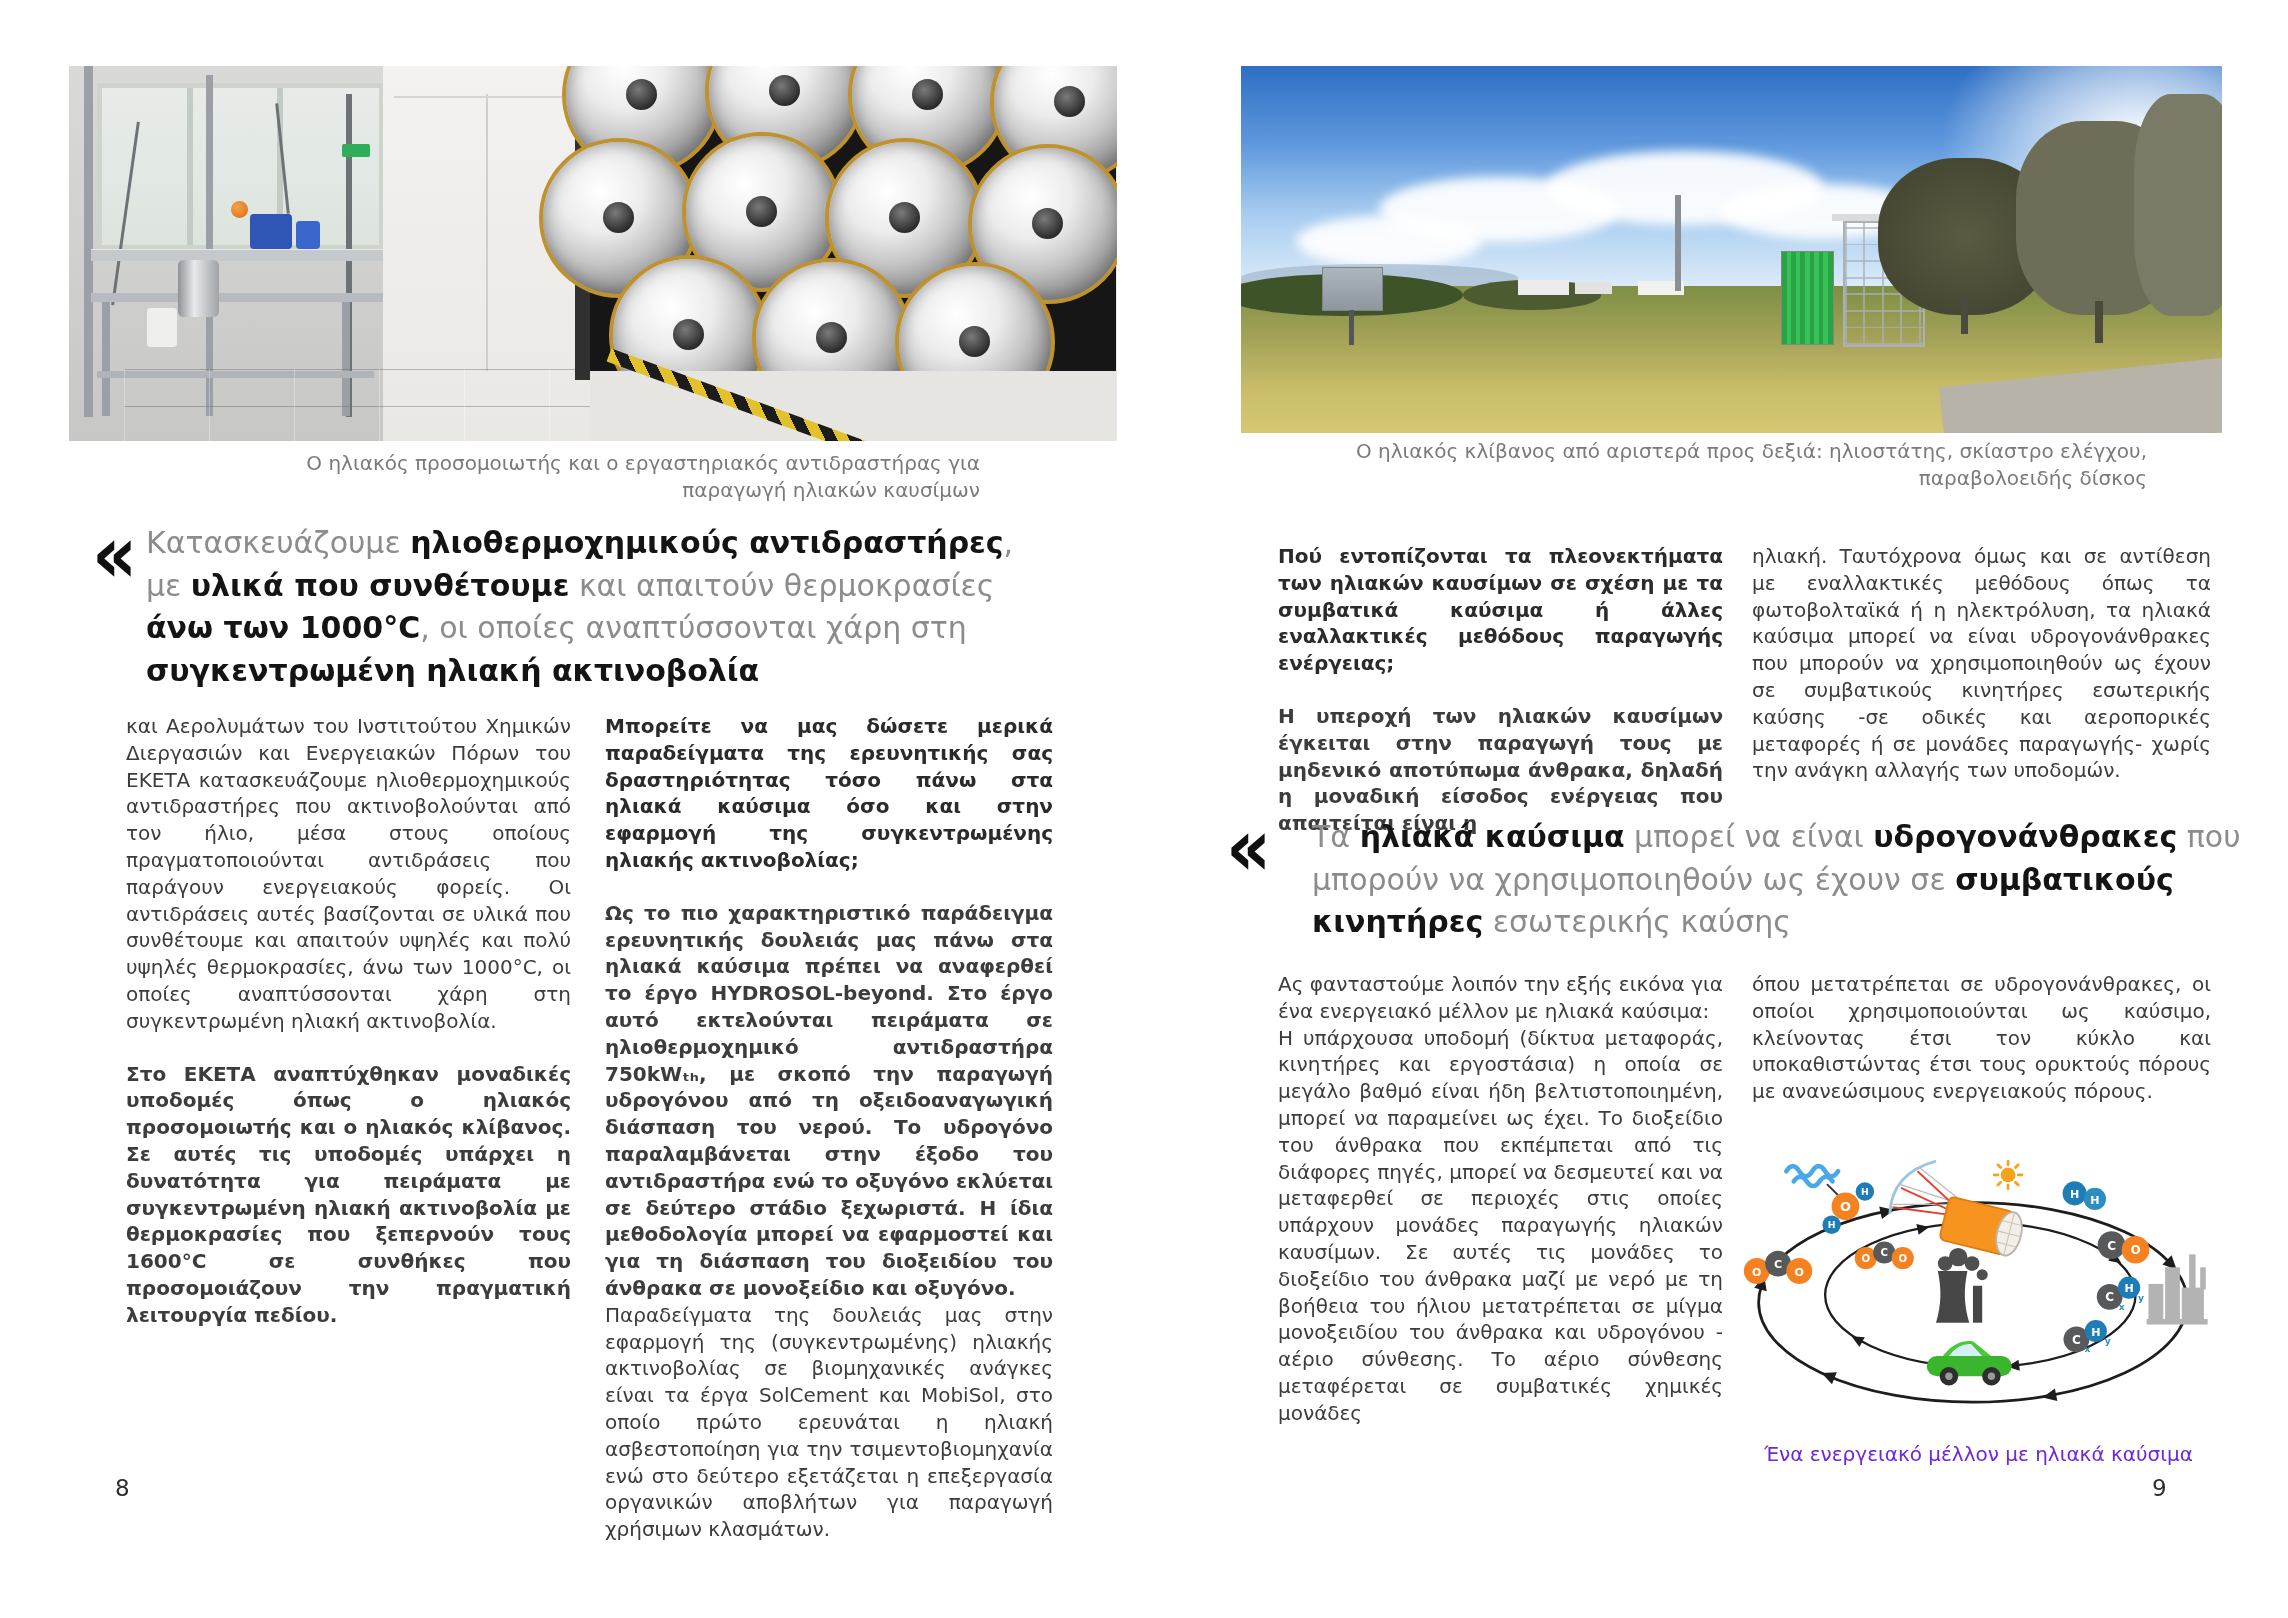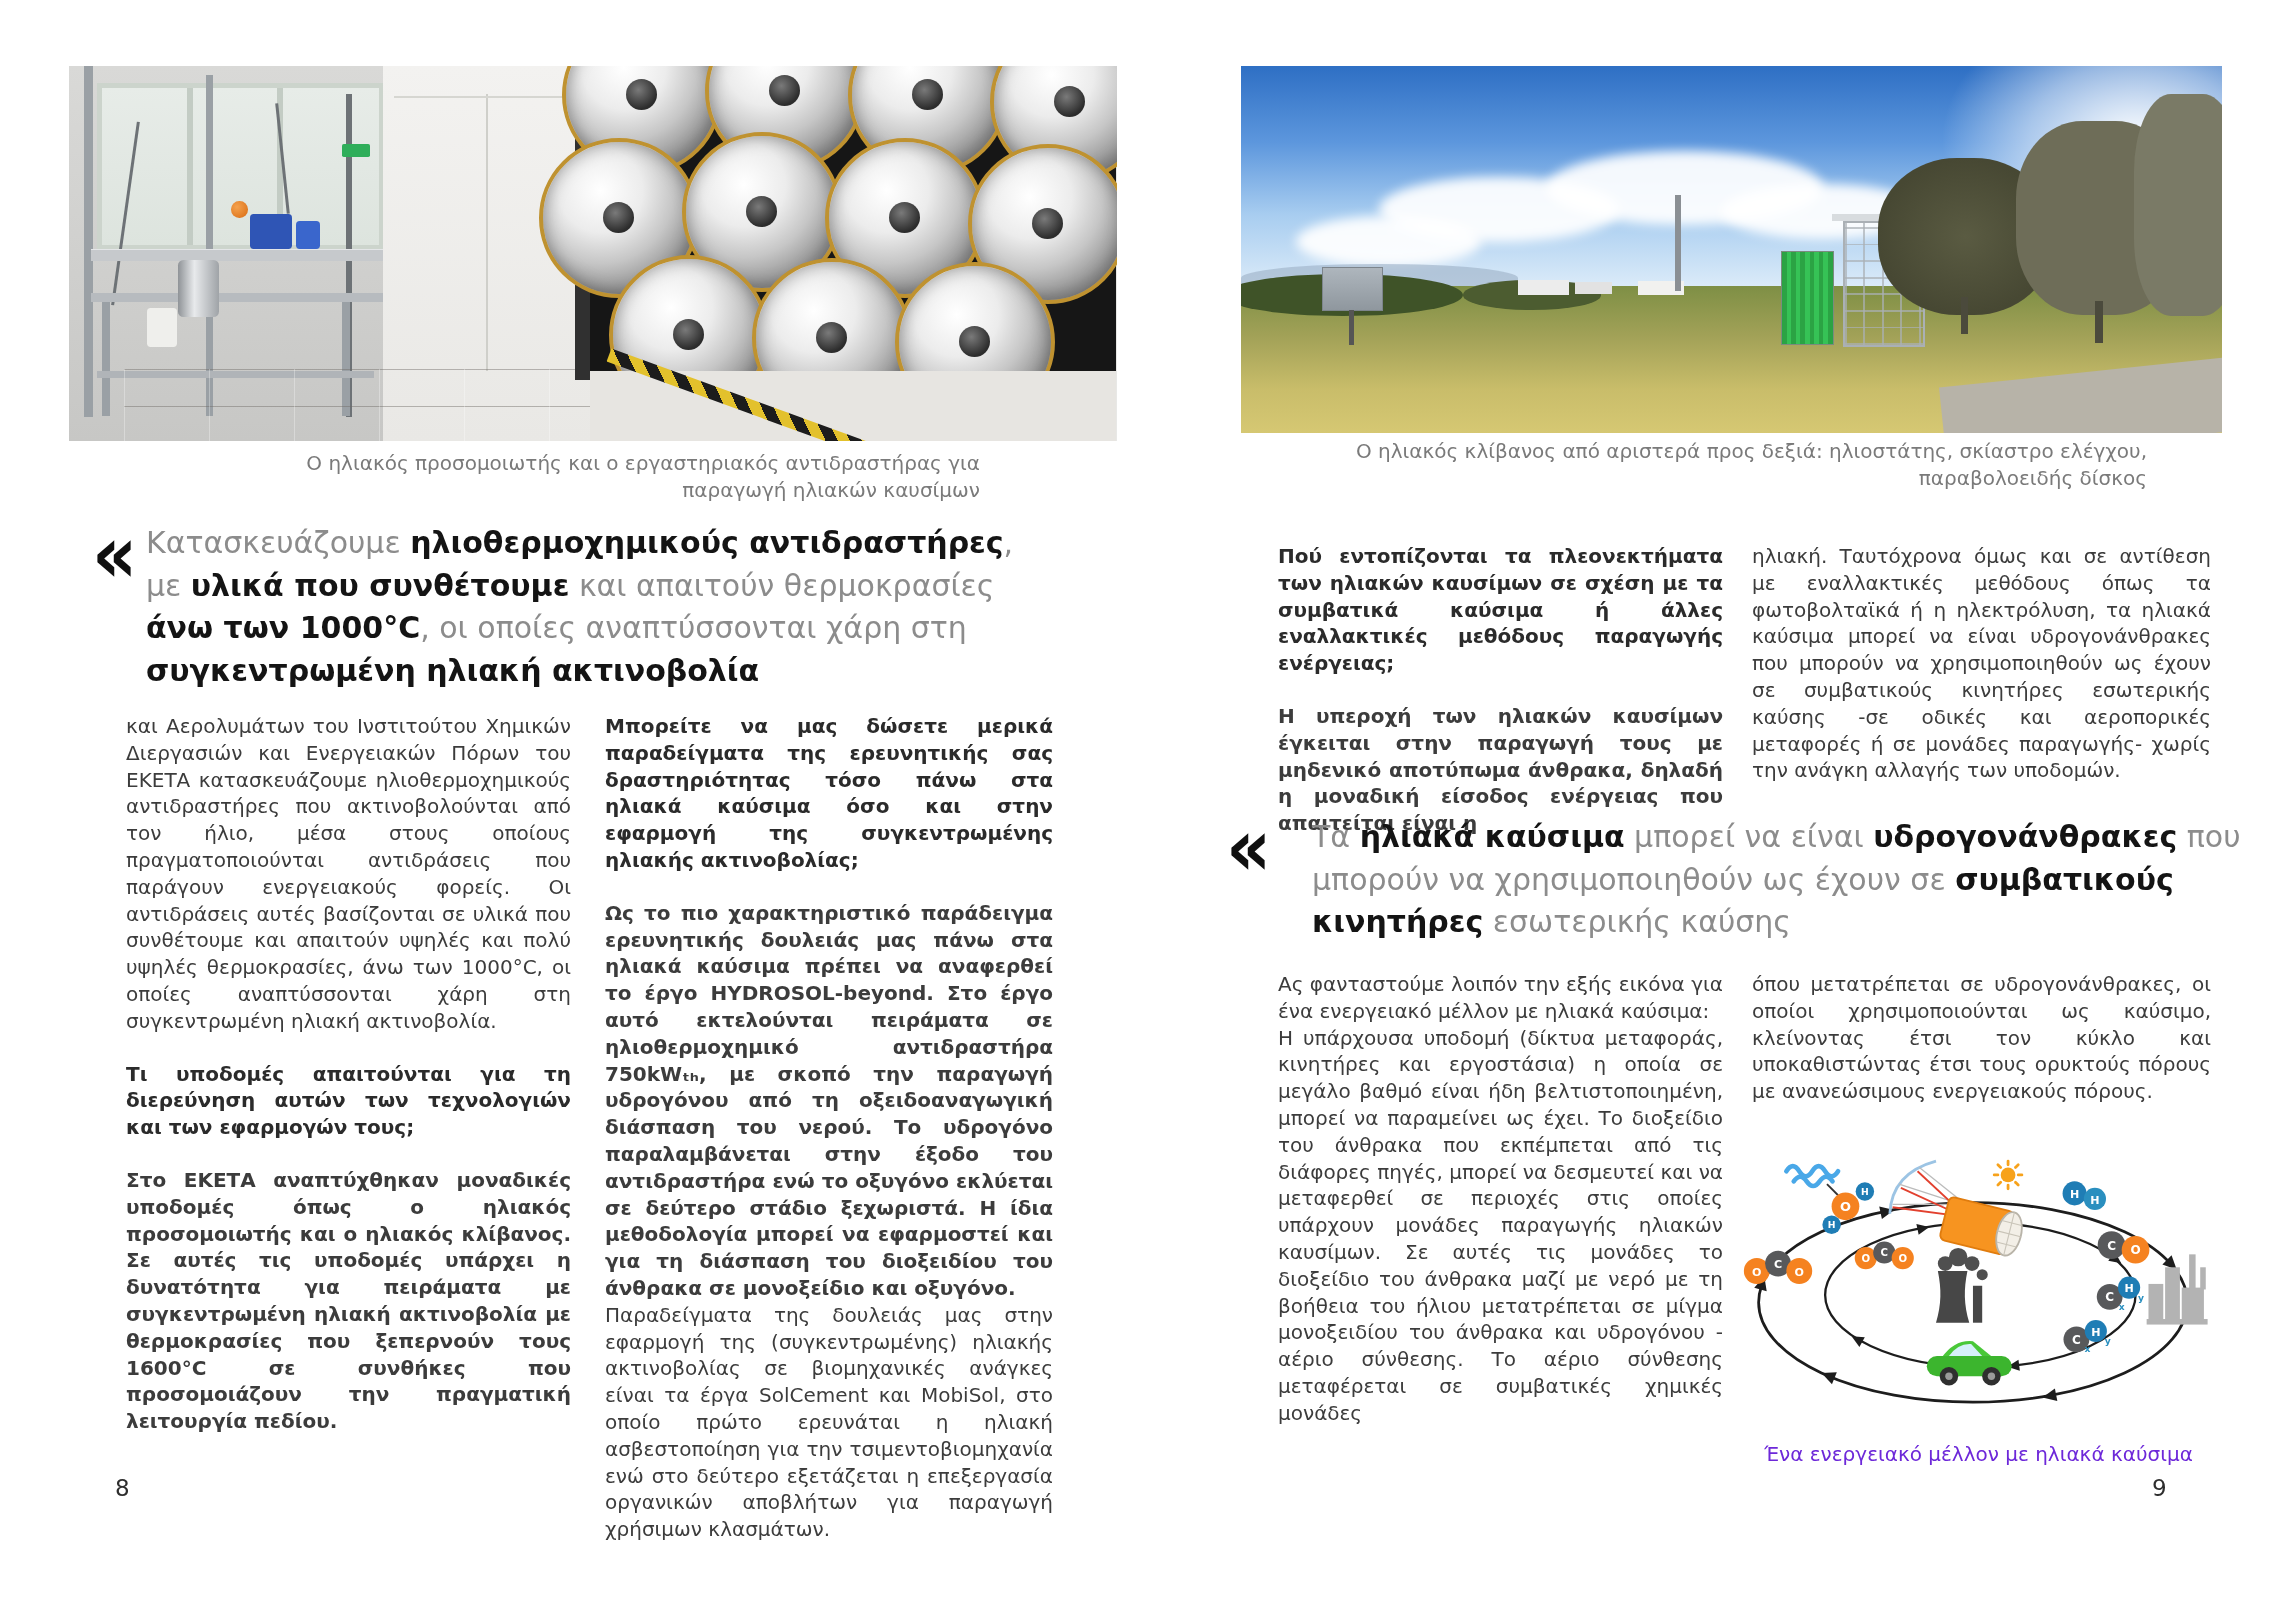--- a/index.html
+++ b/index.html
@@ -156,21 +156,20 @@
       <div class="hazard"></div>
     </div>
 
     <div class="caption cap-left">Ο ηλιακός προσομοιωτής και ο εργαστηριακός αντιδραστήρας για παραγωγή ηλιακών καυσίμων</div>
 
     <div class="qmark qm-left">«</div>
     <div class="qtext qt-left"><span>Κατασκευάζουμε </span><span class="qb">ηλιοθερμοχημικούς αντιδραστήρες</span><span>, με </span><span class="qb">υλικά που συνθέτουμε</span><span> και απαιτούν θερμοκρασίες </span><span class="qb">άνω των 1000°C</span><span>, οι οποίες αναπτύσσονται χάρη στη </span><span class="qb">συγκεντρωμένη ηλιακή ακτινοβολία</span></div>
 
     <div class="col col-l1">
       <p>και Αερολυμάτων του Ινστιτούτου Χημικών Διεργασιών και Ενεργειακών Πόρων του ΕΚΕΤΑ κατασκευάζουμε ηλιοθερμοχημικούς αντιδραστήρες που ακτινοβολούνται από τον ήλιο, μέσα στους οποίους πραγματοποιούνται αντιδράσεις που παράγουν ενεργειακούς φορείς. Οι αντιδράσεις αυτές βασίζονται σε υλικά που συνθέτουμε και απαιτούν υψηλές και πολύ υψηλές θερμοκρασίες, άνω των 1000°C, οι οποίες αναπτύσσονται χάρη στη συγκεντρωμένη ηλιακή ακτινοβολία.</p>
-      <p class="q gap">Τι υποδομές απαιτούνται για τη διερεύνηση αυτών των τεχνολογιών και των εφαρμογών τους;</p>
       <p class="gap">Στο ΕΚΕΤΑ αναπτύχθηκαν μοναδικές υποδομές όπως ο ηλιακός προσομοιωτής και ο ηλιακός κλίβανος. Σε αυτές τις υποδομές υπάρχει η δυνατότητα για πειράματα με συγκεντρωμένη ηλιακή ακτινοβολία με θερμοκρασίες που ξεπερνούν τους 1600°C σε συνθήκες που προσομοιάζουν την πραγματική λειτουργία πεδίου.</p>
     </div>
 
     <div class="col col-l2">
       <p class="q">Μπορείτε να μας δώσετε μερικά παραδείγματα της ερευνητικής σας δραστηριότητας τόσο πάνω στα ηλιακά καύσιμα όσο και στην εφαρμογή της συγκεντρωμένης ηλιακής ακτινοβολίας;</p>
       <p class="gap">Ως το πιο χαρακτηριστικό παράδειγμα ερευνητικής δουλειάς μας πάνω στα ηλιακά καύσιμα πρέπει να αναφερθεί το έργο HYDROSOL-beyond.  Στο έργο αυτό εκτελούνται πειράματα σε ηλιοθερμοχημικό αντιδραστήρα 750kWₜₕ, με σκοπό την παραγωγή υδρογόνου από τη οξειδοαναγωγική διάσπαση του νερού. Το υδρογόνο παραλαμβάνεται στην έξοδο του αντιδραστήρα ενώ το οξυγόνο εκλύεται σε δεύτερο στάδιο ξεχωριστά. Η ίδια μεθοδολογία μπορεί να εφαρμοστεί και για τη διάσπαση του διοξειδίου του άνθρακα σε μονοξείδιο και οξυγόνο.</p>
       <p>Παραδείγματα της δουλειάς μας στην εφαρμογή της (συγκεντρωμένης) ηλιακής ακτινοβολίας σε βιομηχανικές ανάγκες είναι τα έργα SolCement και MobiSol,  στο οποίο πρώτο ερευνάται η ηλιακή ασβεστοποίηση για την τσιμεντοβιομηχανία ενώ στο δεύτερο εξετάζεται η επεξεργασία οργανικών αποβλήτων για παραγωγή χρήσιμων κλασμάτων.</p>
     </div>
 
     <div class="pagenum pn-left">8</div>

